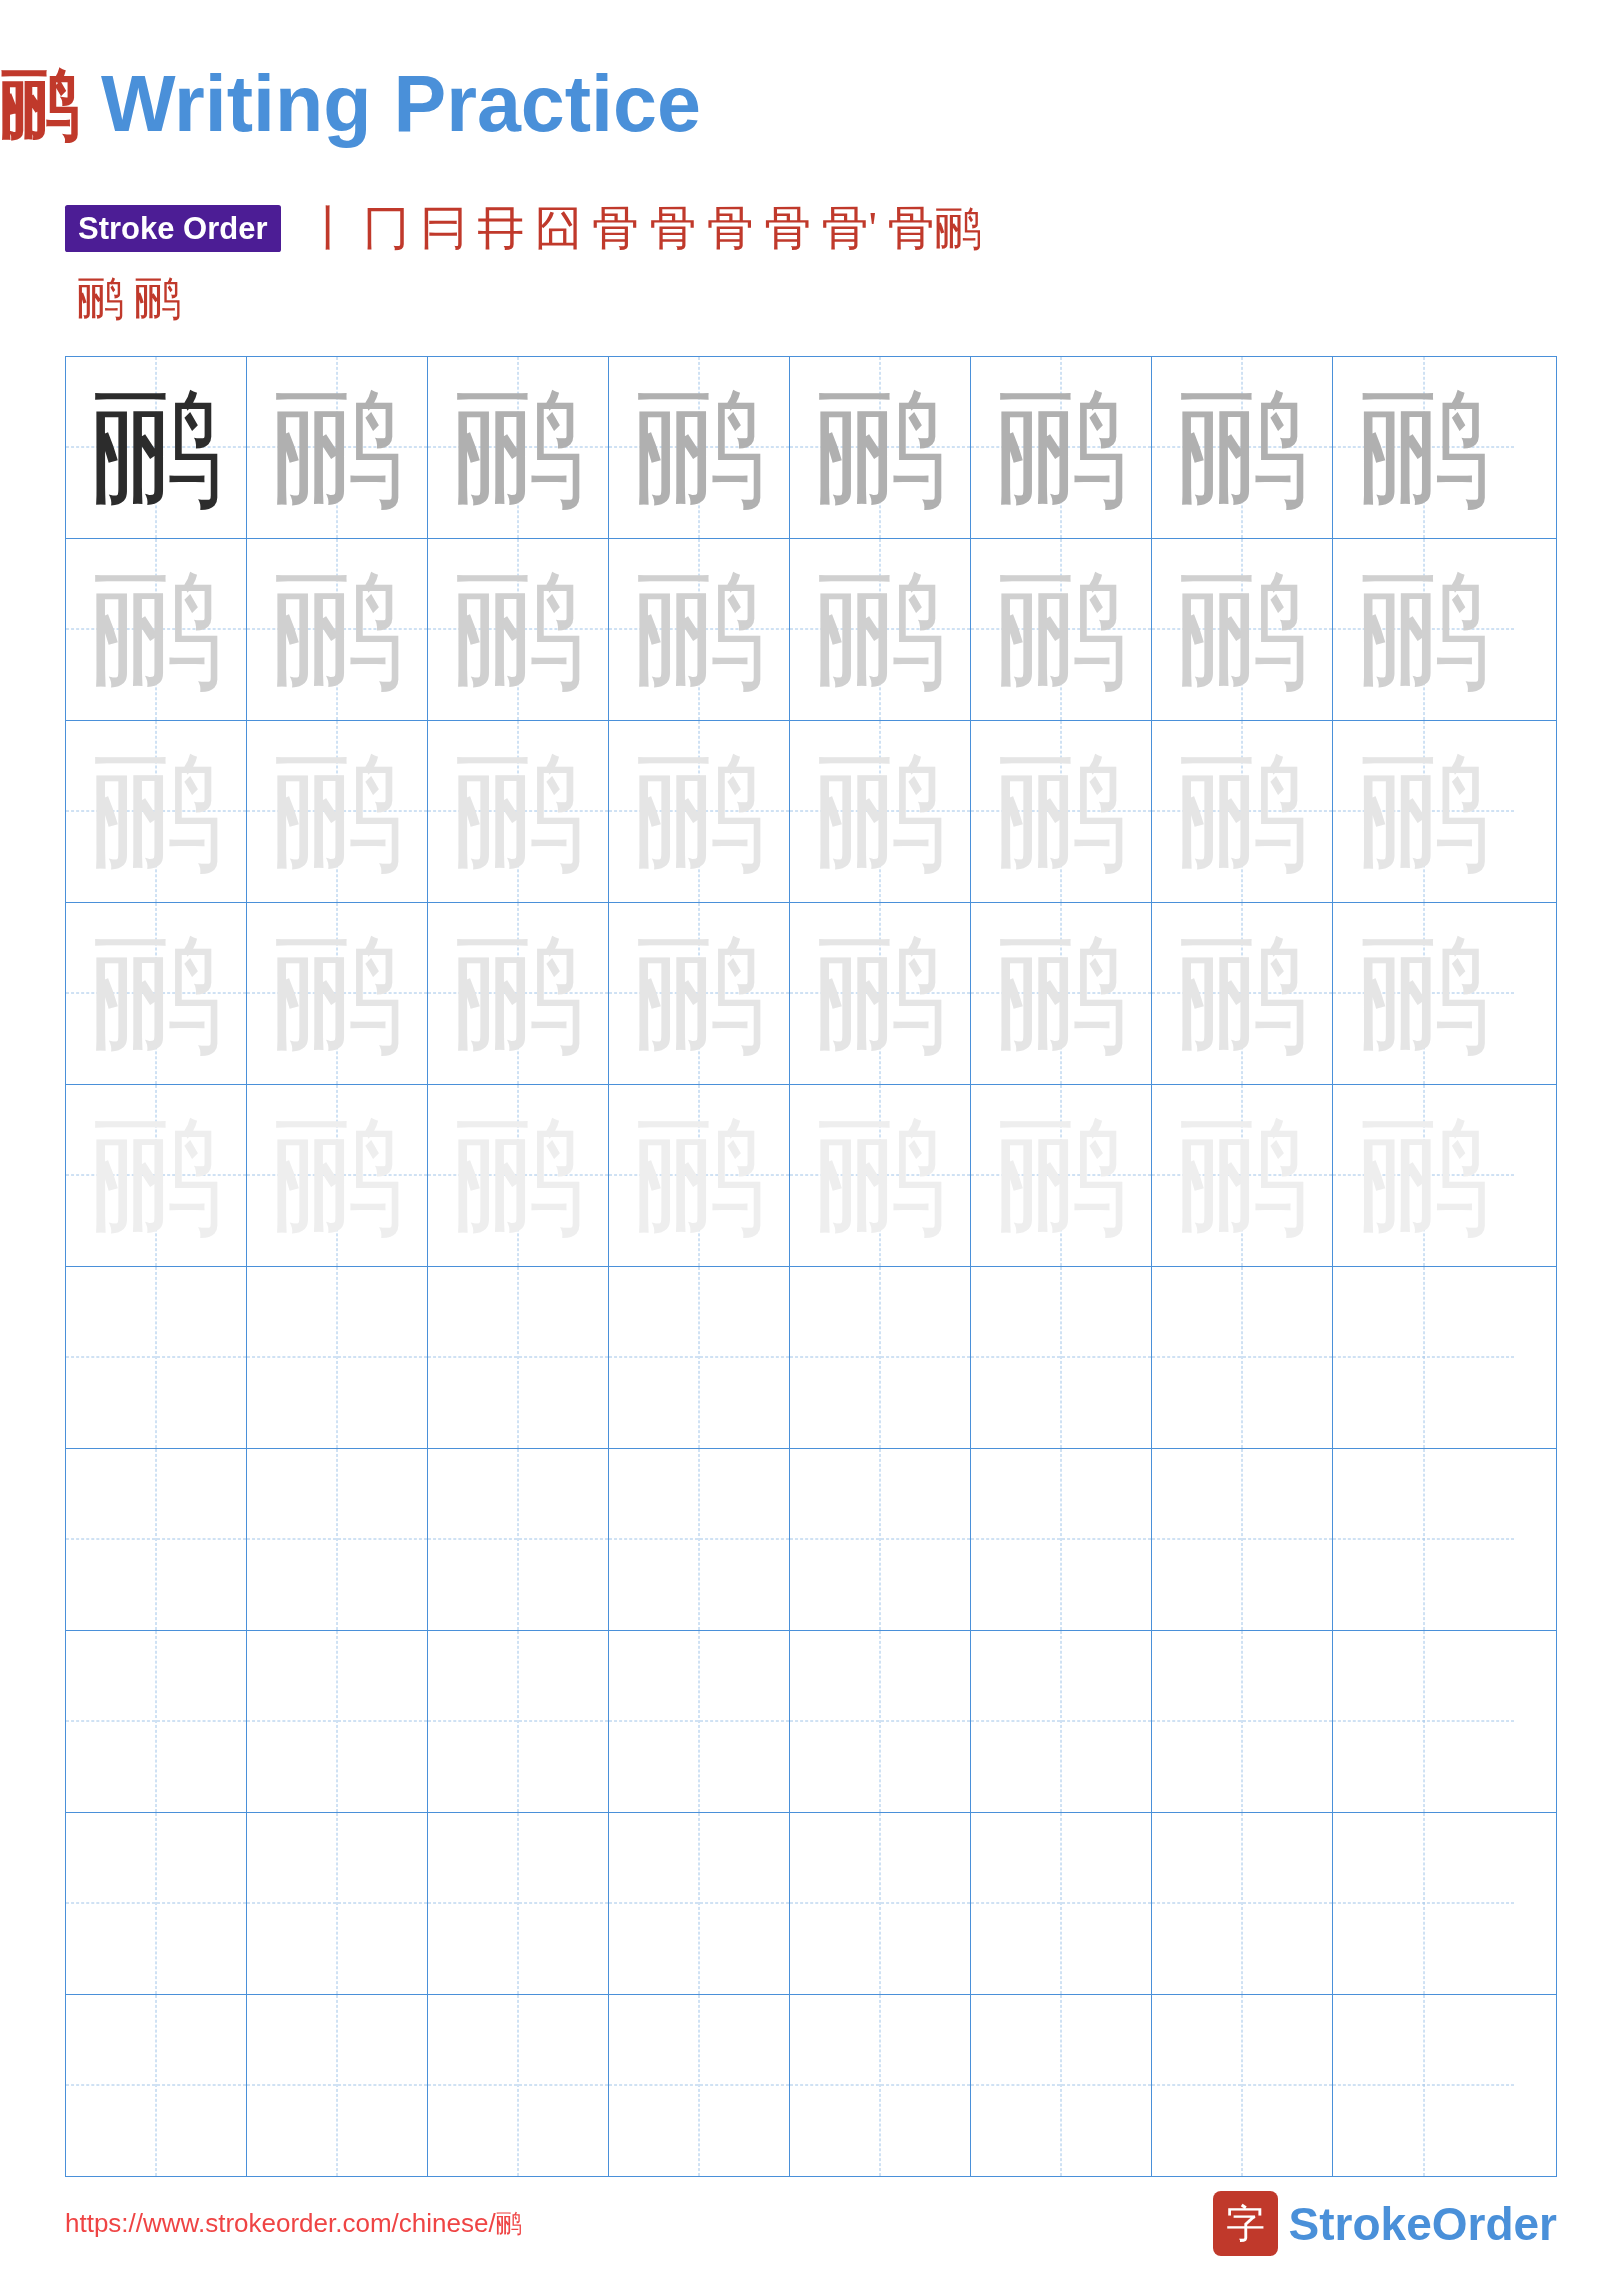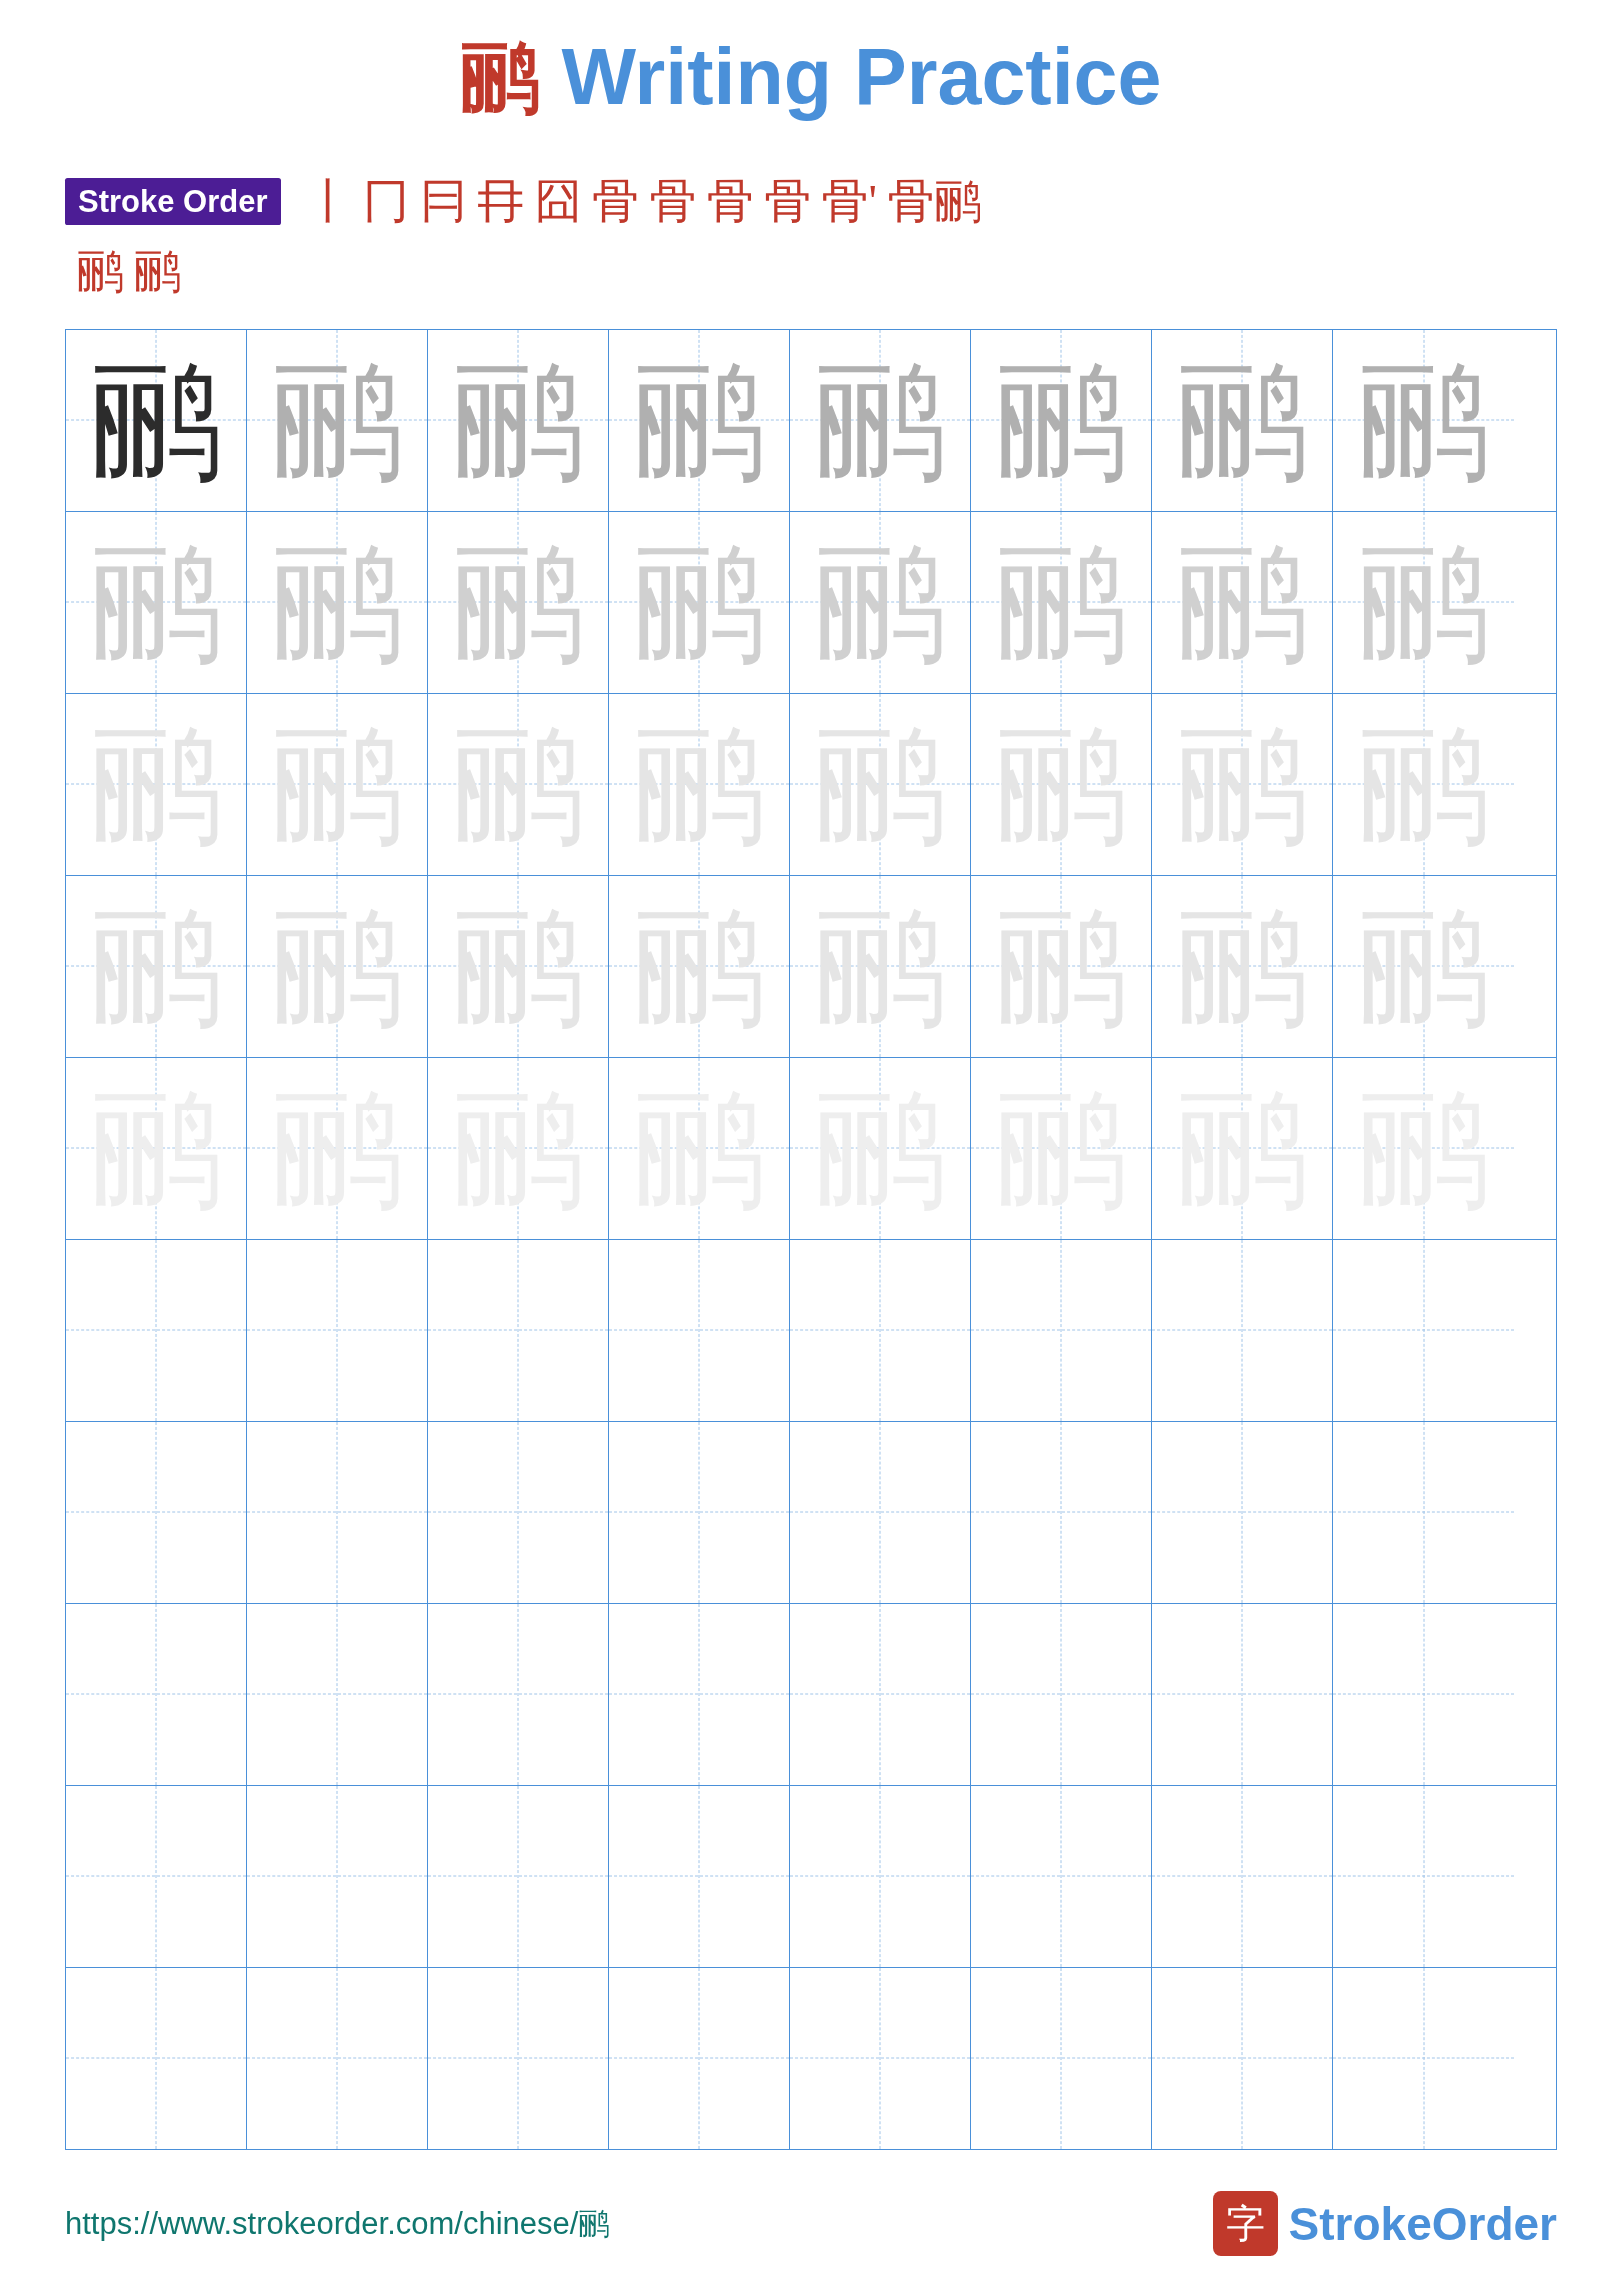--- a/index.html
+++ b/index.html
@@ -7,22 +7,22 @@
       width: 1622px;
       height: 2295px;
       background: #fff;
       font-family: serif;
       position: relative;
       overflow: hidden;
     }
 
     
     .title-section {
-      text-align: center;
-      padding-top: 25px;
+      text-align: left;
+      padding-top: 52px;
       padding-bottom: 39px;
     }
     .title-text {
       font-size: 79px;
       font-weight: bold;
       color: #4a90d9;
       font-family: 'Arial', sans-serif;
     }
     .title-char {
       color: #c0392b;
@@ -146,22 +146,22 @@
       position: absolute;
       bottom: 39px;
       left: 0;
       right: 0;
       display: flex;
       align-items: center;
       justify-content: space-between;
       padding: 0 65px;
     }
     .footer-url {
-      font-size: 31px;
-      color: #0f766e;
+      font-size: 26px;
+      color: #ef4444;
       font-family: Arial, sans-serif;
     }
     .footer-logo {
       display: flex;
       align-items: center;
       gap: 10.5px;
     }
     .footer-logo-icon {
       width: 65px;
       height: 65px;

